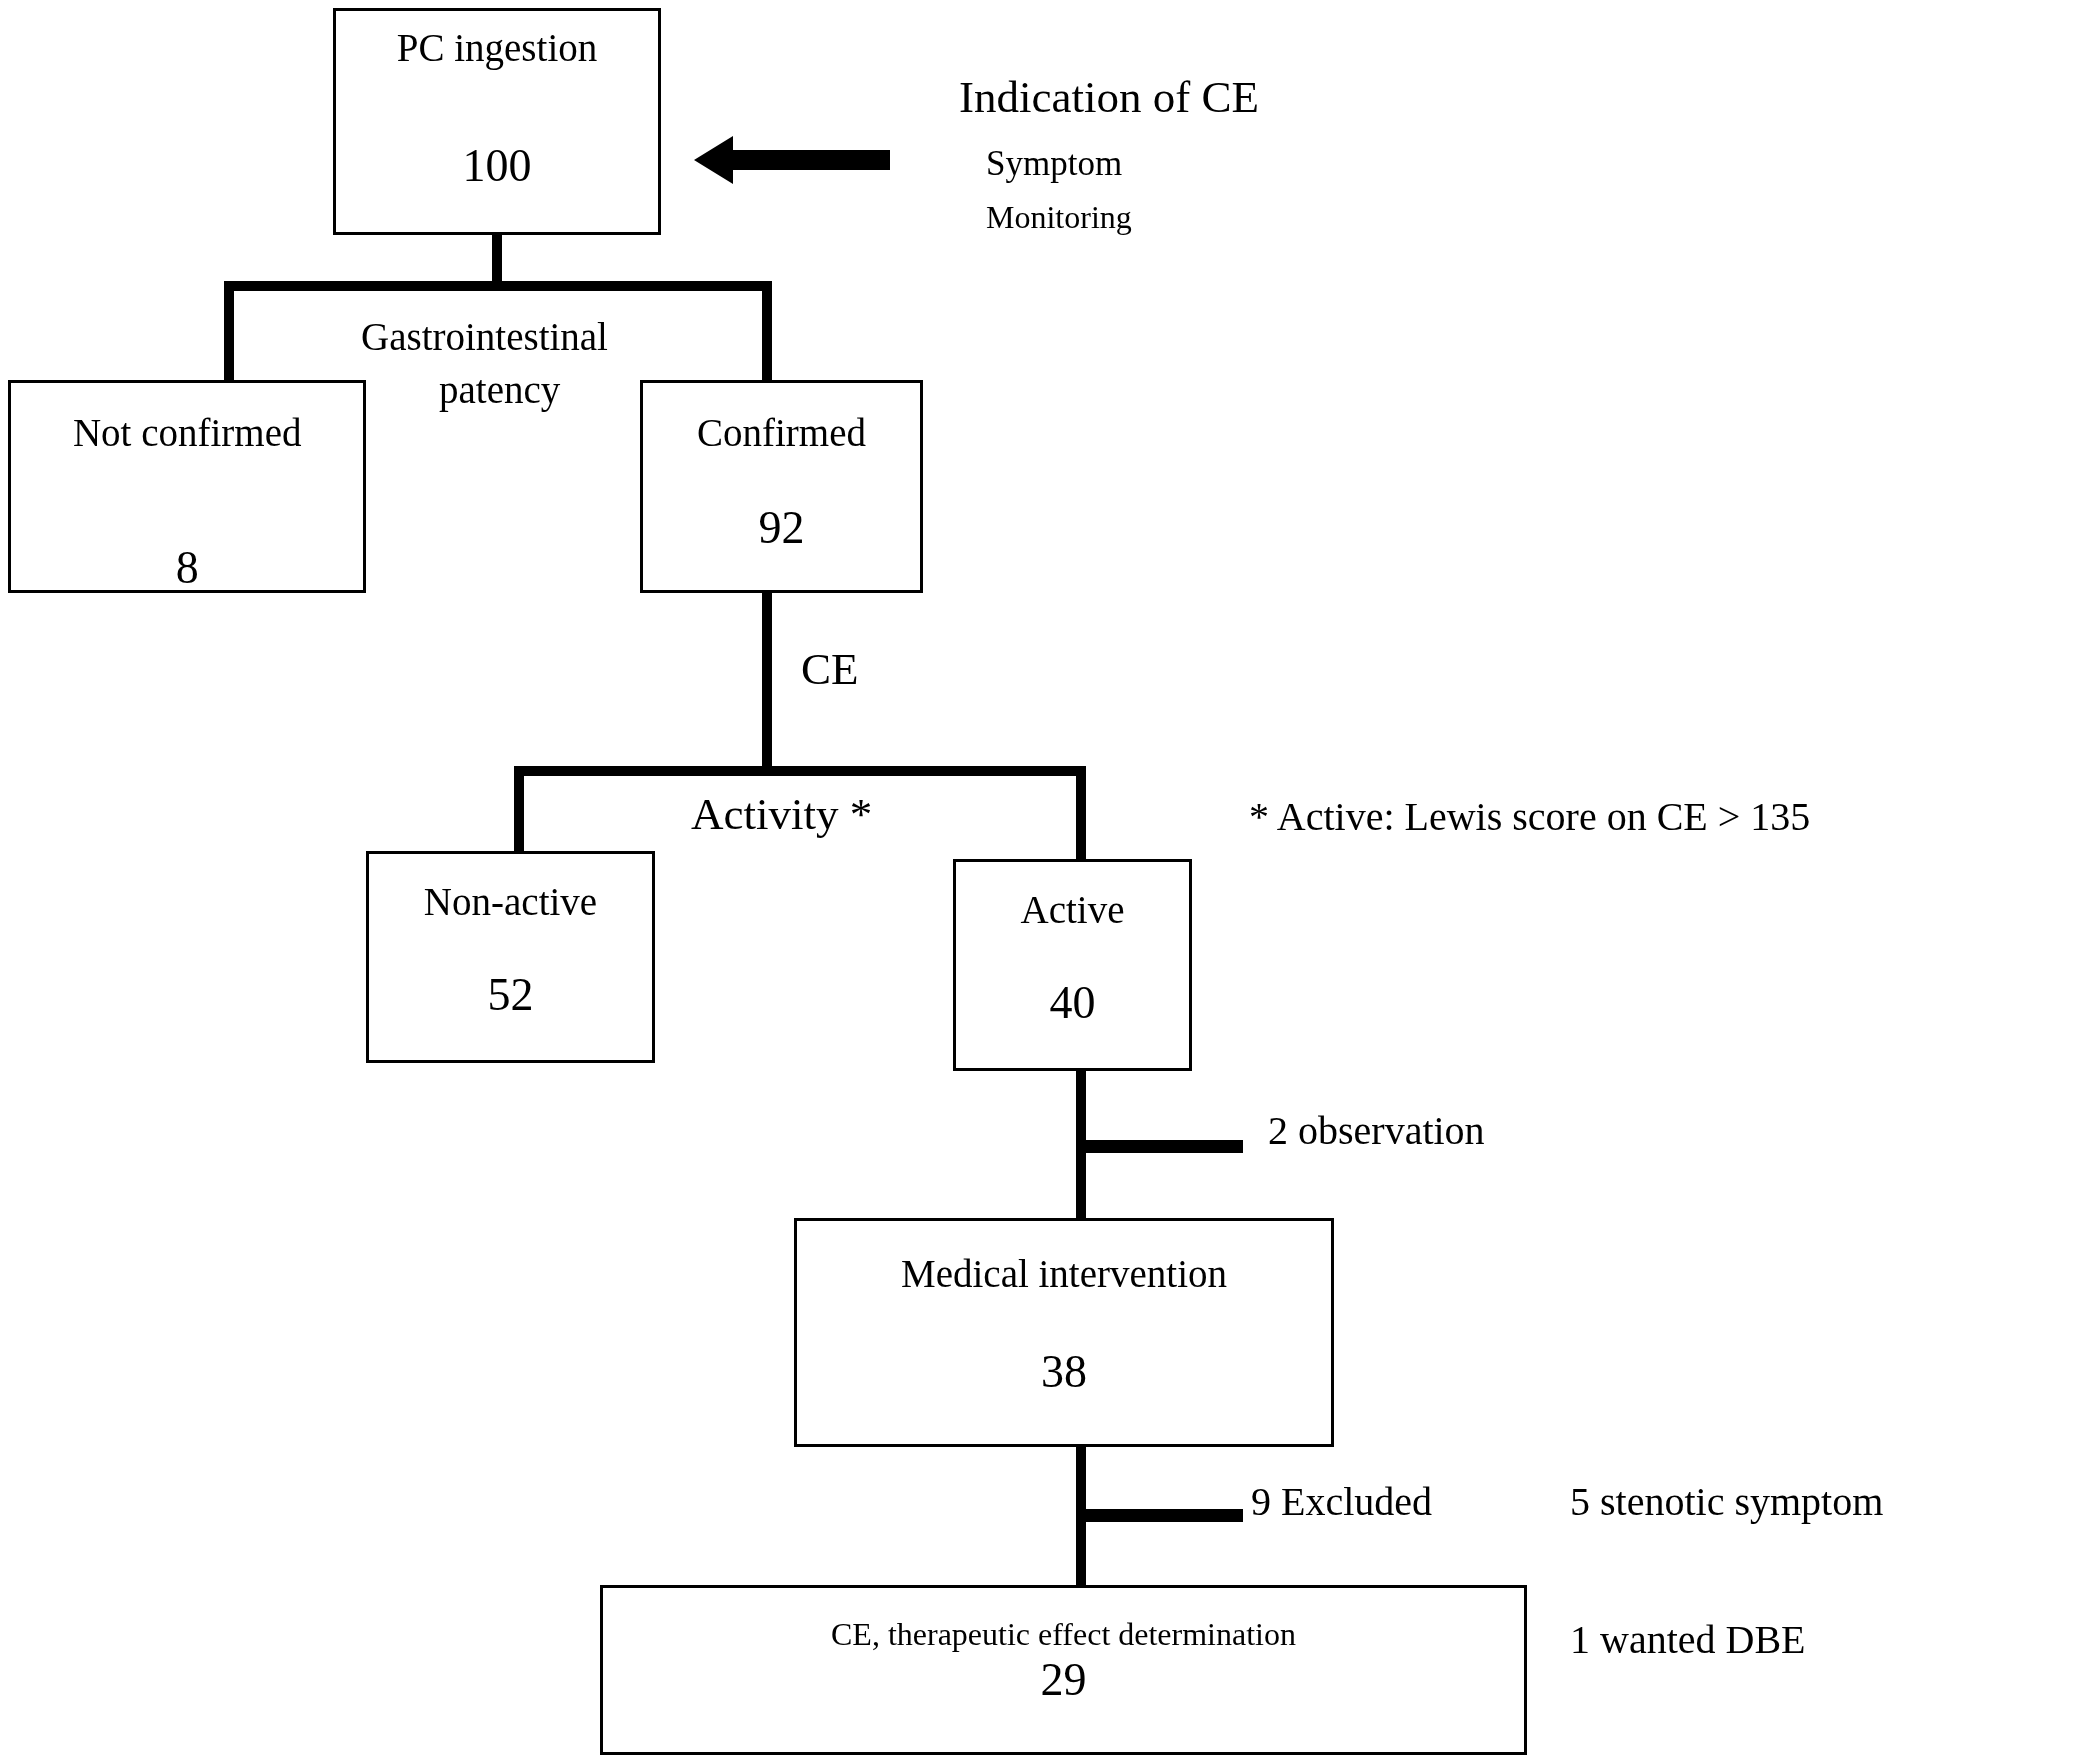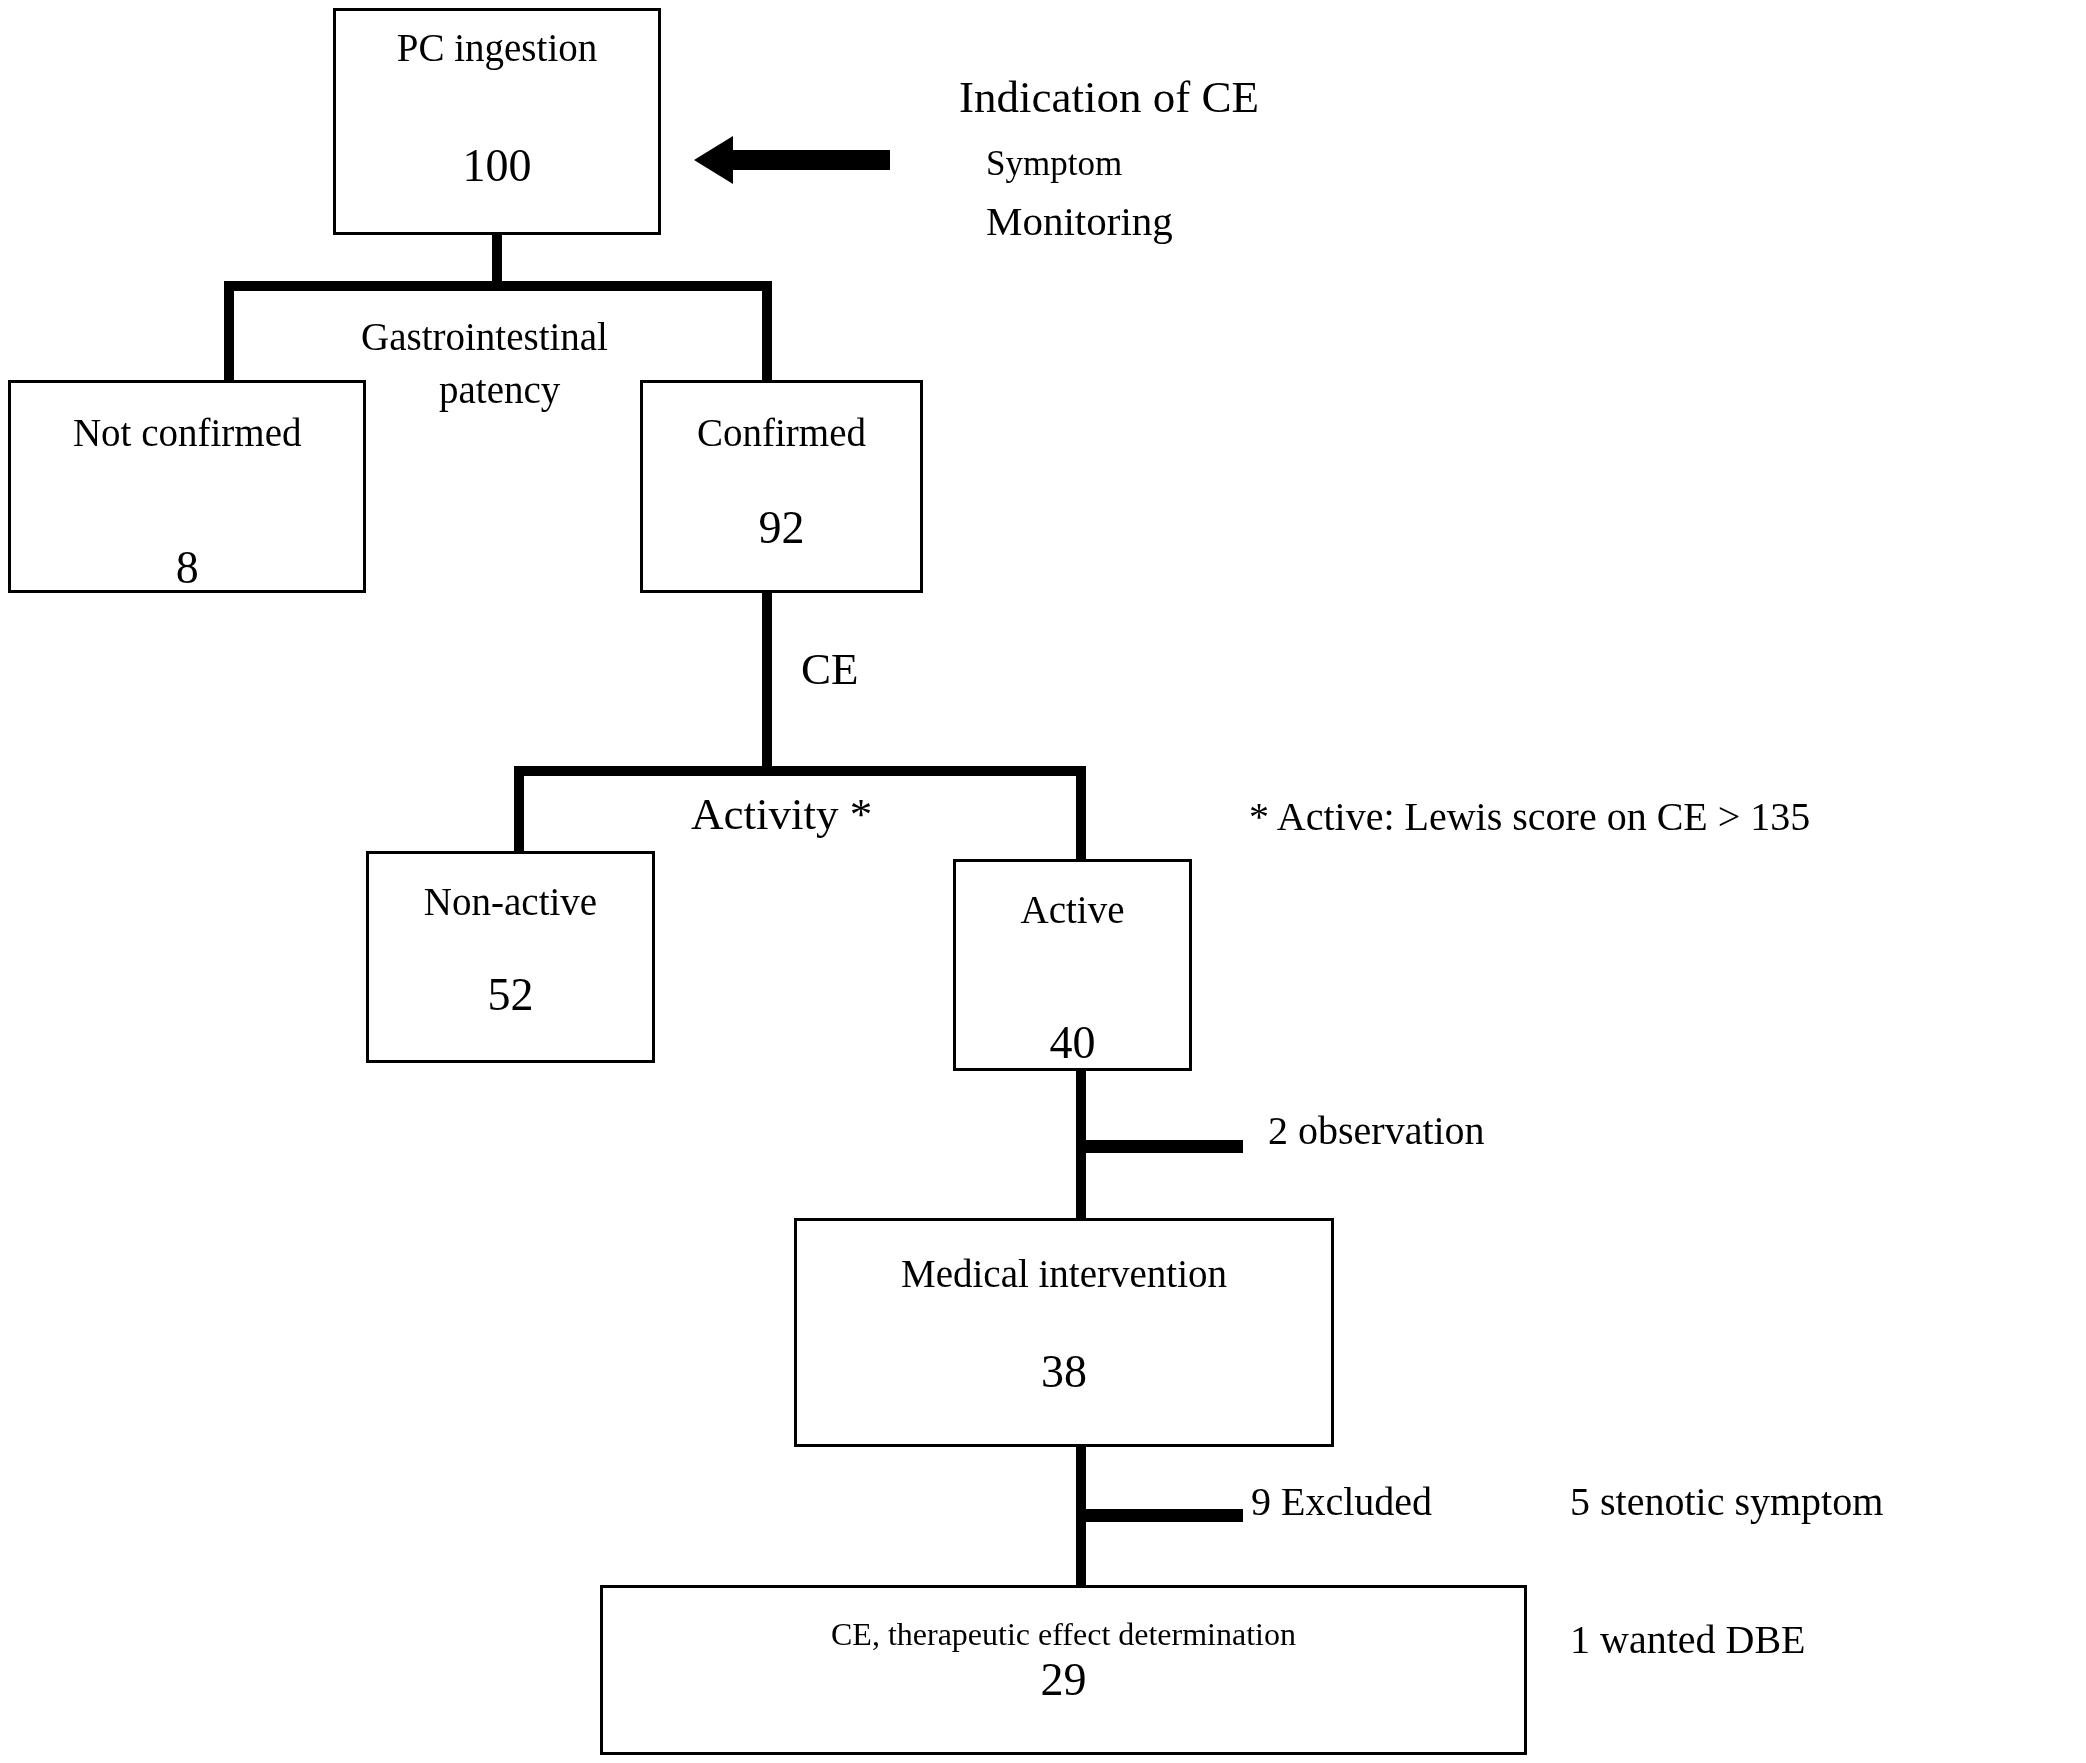--- a/index.html
+++ b/index.html
@@ -79,21 +79,21 @@
   <div class="box" style="left:333px; top:7.5px; width:328px; height:227px; justify-content:flex-start; padding-top:17.6px;align-items:center;">
     <div class="title">PC ingestion</div>
     <div class="count" style="margin-top:74px;">100</div>
   </div>
 
   <div class="arrow-shaft" style="left:733px; top:150px; width:157px; height:20px;"></div>
   <div class="arrow-head" style="left:694px; top:136px;"></div>
 
   <div class="label" style="left:959px; top:75px; font-size:45px; line-height:1;">Indication of CE</div>
   <div class="label" style="left:986px; top:146px; font-size:35px; line-height:1;">Symptom</div>
-  <div class="label" style="left:986px; top:201px; font-size:41px; line-height:1;">Monitoring</div>
+  <div class="label" style="left:986px; top:201px; font-size:32px; line-height:1;">Monitoring</div>
 
   <div class="vline" style="left:492px; top:235px; width:10px; height:51px;"></div>
   <div class="hline" style="left:224px; top:281px; width:547px; height:10px;"></div>
   <div class="vline" style="left:224px; top:281px; width:10px; height:100px;"></div>
   <div class="vline" style="left:762px; top:281px; width:10px; height:100px;"></div>
 
   <div class="label" style="left:361px; top:317px; font-size:39px; line-height:1;">Gastrointestinal</div>
   <div class="label" style="left:439px; top:370px; font-size:39px; line-height:1;">patency</div>
 
   <div class="box" style="left:8.2px; top:380px; width:358px; height:213px; justify-content:flex-start; padding-top:30px;gap:40px;">
@@ -115,21 +115,21 @@
 
   <div class="label" style="left:691px; top:792px; font-size:45px; line-height:1;">Activity *</div>
 
   <div class="label" style="left:1249px; top:797px; font-size:40px; line-height:1;">* Active: Lewis score on CE &gt; 135</div>
 
   <div class="box" style="left:366px; top:851px; width:289px; height:212px; justify-content:flex-start; padding-top:28px;">
     <div class="title">Non-active</div>
     <div class="count" style="margin-top:49px;">52</div>
   </div>
 
-  <div class="box" style="left:953px; top:859px; width:239px; height:212px; justify-content:flex-start; padding-top:28px;gap:40px;">
+  <div class="box" style="left:953px; top:859px; width:239px; height:212px; justify-content:flex-start; padding-top:28px;">
     <div class="title">Active</div>
     <div class="count" style="margin-top:49px;">40</div>
   </div>
 
   <div class="vline" style="left:1076px; top:1071px; width:10px; height:151px;"></div>
   <div class="hline" style="left:1086px; top:1140px; width:157px; height:12.6px;"></div>
   <div class="label" style="left:1268px; top:1111px; font-size:40px; line-height:1;">2 observation</div>
 
   <div class="box" style="left:794px; top:1218px; width:540px; height:229px; justify-content:flex-start; padding-top:33px;">
     <div class="title">Medical intervention</div>

